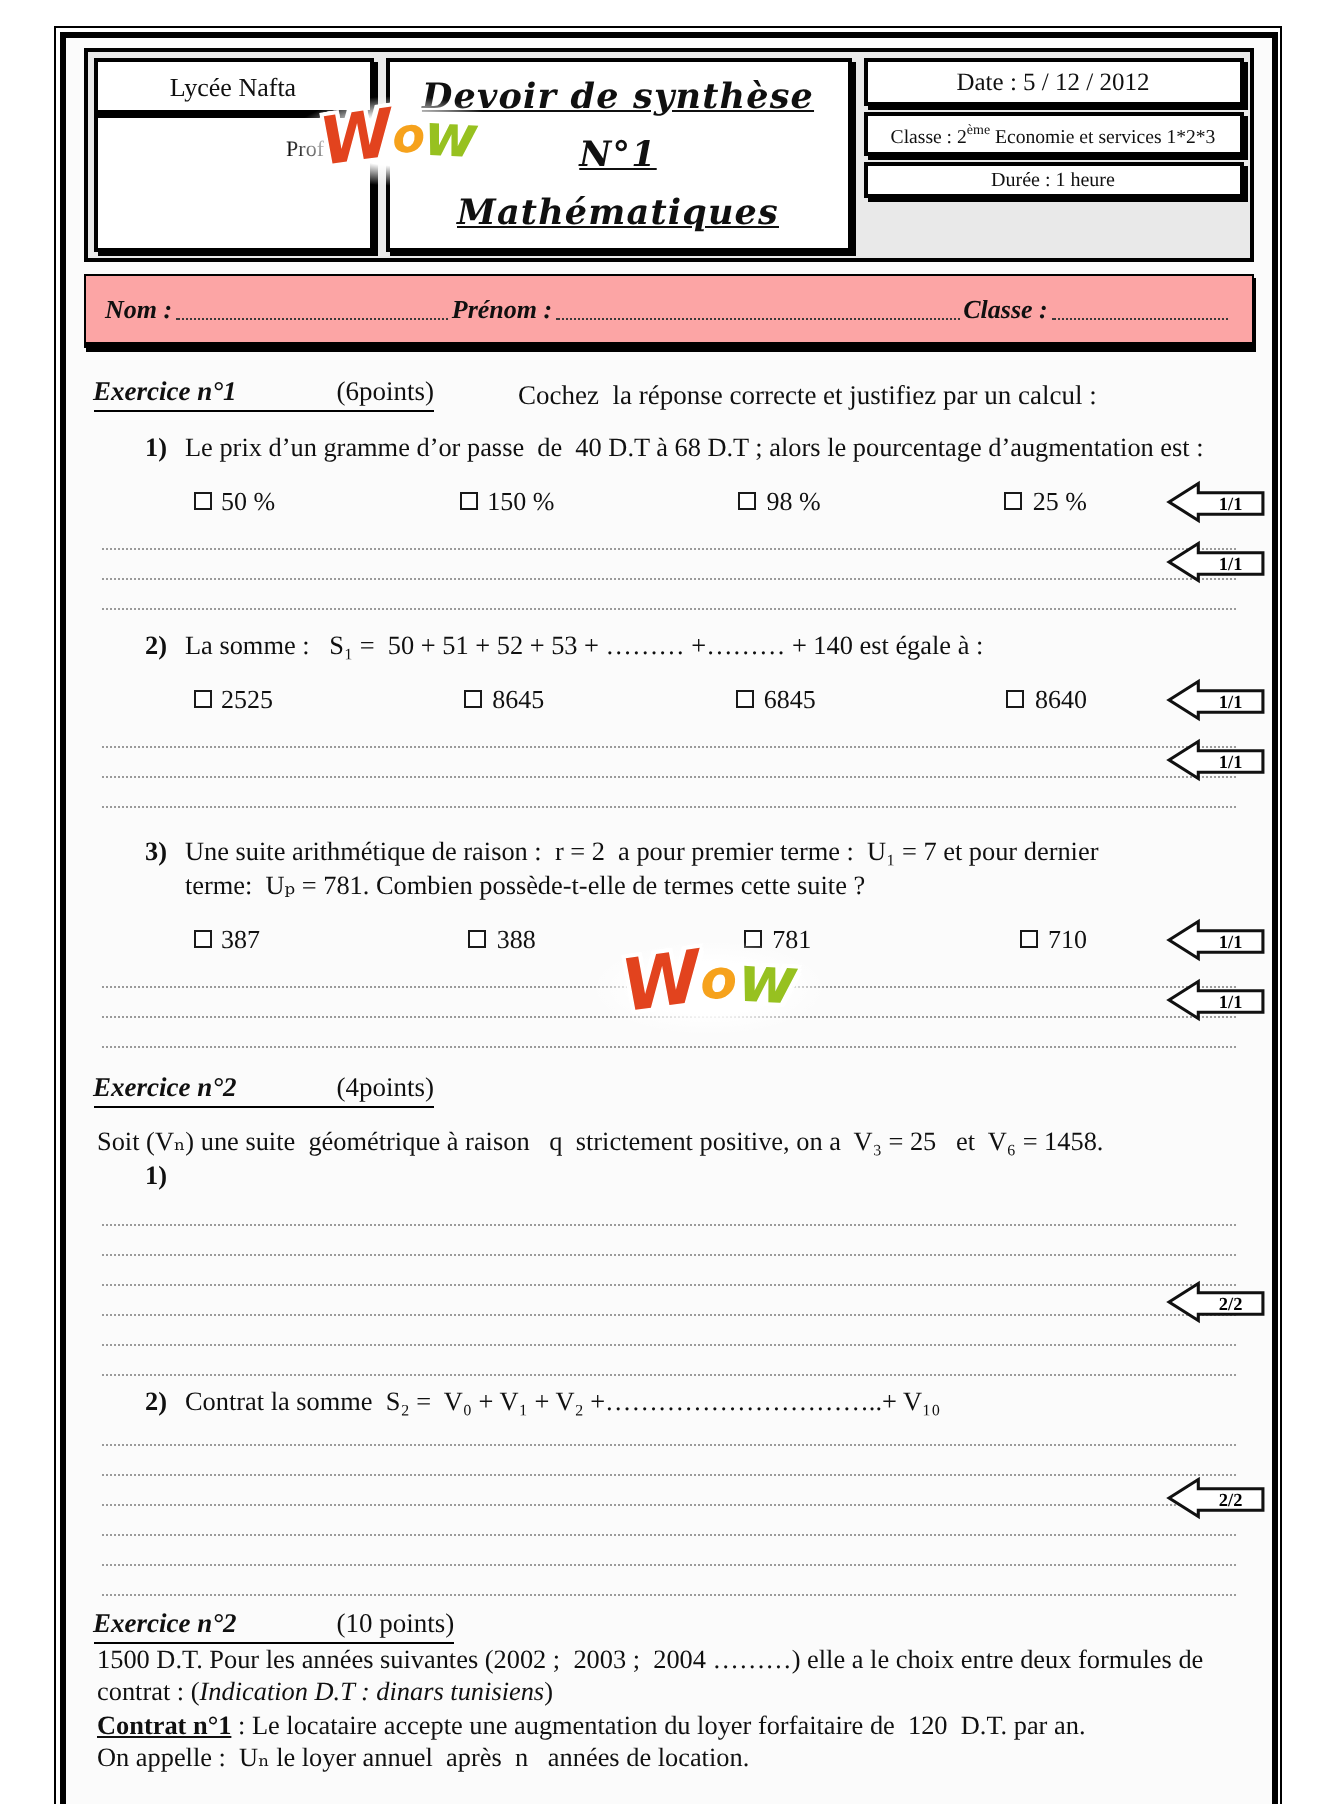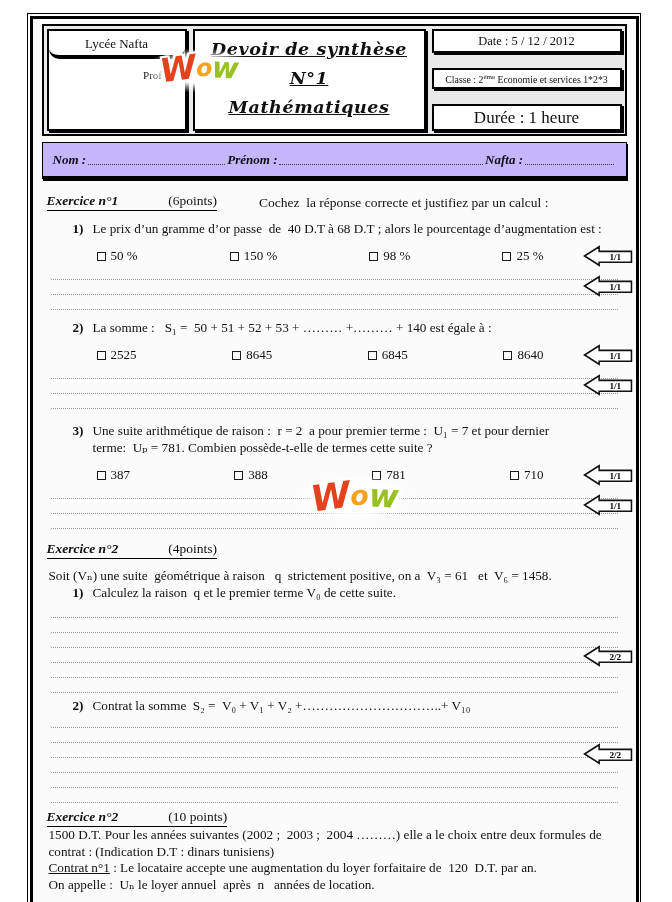--- a/index.html
+++ b/index.html
@@ -15,33 +15,33 @@
   }
   .sheet {
     border:3px solid #000; background:#fbfbfb; min-height:930px;
     padding:5px 9px 20px; position:relative;
   }
 
   
   .header { display:flex; gap:6px; border:2.5px solid #000; padding:3px; position:relative; background:#e9e9e9; }
   .hbox { border:2px solid #000; background:#fff; box-shadow:2px 2px 0 #000; }
   .hleft { width:140px; display:flex; flex-direction:column; position:relative; }
-  .school { text-align:center; padding:5px 0 3px; border-bottom:4px solid #000; font-size:13px;border-radius:10px; }
+  .school { text-align:center; padding:5px 0 3px; border-bottom:4px solid #000; font-size:13px; }
   .prof { padding:10px 6px 4px; font-size:11px; flex:1;text-align:right; }
   .hcenter { flex:1; text-align:center; padding:4px 0 2px; }
   .doc-title {
     font-family:"DejaVu Serif",serif; font-style:italic; font-weight:bold;
     font-size:17.5px; text-decoration:underline; letter-spacing:.6px; line-height:29px;
   }
-  .hright { width:190px; display:flex; flex-direction:column; gap:15px; }
+  .hright { width:190px; display:flex; flex-direction:column; gap:3px; }
   .rbox { text-align:center; }
   .date-box  { font-size:12.5px; padding:3px 0 2px; }
   .classe-box{ font-size:9.8px;  padding:3.5px 0 2px; }
   .classe-box sup { font-size:7px; }
-  .duree-box { font-size:17px; padding:2px 0 1px; }
+  .duree-box { font-size:10px; padding:2px 0 1px; }
 
   
   .wow {
     position:absolute; z-index:5; pointer-events:none;
     background:radial-gradient(closest-side,#ffffff 55%, rgba(255,255,255,0));
     padding:4px 16px 8px; border-radius:50%;
     font-family:"DejaVu Sans",sans-serif; font-style:italic; font-weight:bold;
     white-space:nowrap; line-height:1;
   }
   .wow .wl {
@@ -54,21 +54,21 @@
   .wow .wl3 { font-size:29px; vertical-align:2px; transform:rotate(3deg); }
   .wow-header { left:100px; top:22px; }
   .wow-mid { left:248px; top:8px; }
   .wow-mid .wl1 { font-size:36px; }
   .wow-mid .wl2 { font-size:27px; }
   .wow-mid .wl3 { font-size:32px; }
 
   
   .name-row {
     margin-top:6px; border:1.5px solid #000; border-bottom:3.5px solid #000;
-    box-shadow:1px 2px 0 #000; background:#c4b5fd;
+    box-shadow:1px 2px 0 #000; background:#fca5a5;
     padding:9px 10px 8px; display:flex; align-items:flex-end; font-size:13px;text-align:right;
   }
   .nlabel { font-weight:bold; font-style:italic; white-space:nowrap; }
   .leader { border-bottom:1.6px dotted #3a3a3a; margin:0 2px 3px; height:1px; }
   .lead1 { flex:1.55; } .lead2 { flex:2.3; } .lead3 { flex:1; }
 
   
   .main { padding:0 5px; }
   .ex-heading { margin-top:14px; font-size:13.5px; display:flex; align-items:flex-end; }
   .ex-head-u { display:inline-block; border-bottom:1.6px solid #000; padding-bottom:1px; white-space:pre; }
@@ -90,22 +90,22 @@
   svg.badge { position:absolute; width:50px; height:24px; right:-11px; z-index:3; }
   svg.badge text { font-family:"Liberation Serif",serif; font-size:12px; font-weight:bold; }
   .b-q { top:-4px; }
   .b-l2 { top:26px; }
   .exlines { position:relative; margin-top:2px; }
   .b-l4 { top:41px; }
   .b-l3x { top:26px; }
 
   .intro-line { margin-top:8px; padding:0 2px; font-size:13.2px; line-height:17px; white-space:pre-wrap; }
   .para { padding:0 2px; font-size:13.2px; line-height:16.5px; white-space:pre-wrap; }
-  .bold-u { font-weight:normal; text-decoration:underline; }
-  .it { }
+  .bold-u { font-weight:bold; text-decoration:underline; }
+  .it { font-style:italic; }
 </style>
 </head>
 <body>
 
 <div class="sheet-outer">
   <div class="sheet">
 
     <div class="header">
       <div class="hbox hleft">
         <div class="school">Lycée  Nafta</div>
@@ -123,21 +123,21 @@
       <div class="wow wow-header">
         <span class="wl wl1" style="color: rgb(226, 67, 30);">W</span><span class="wl wl2" style="color: rgb(246, 162, 28);">o</span><span class="wl wl3" style="color: rgb(151, 193, 32);">w</span>
       </div>
     </div>
 
     <div class="name-row">
       <span class="nlabel">Nom :</span>
       <span class="leader lead1"></span>
       <span class="nlabel">Prénom :</span>
       <span class="leader lead2"></span>
-      <span class="nlabel">Nafta :</span>
+      <span class="nlabel">Classe :</span>
       <span class="leader lead3"></span>
     </div>
 
     <div class="main">
 
       <div class="ex-heading">
         <span class="ex-head-u"><span class="ex-title">Exercice n°1</span><span class="gap-in-u"></span><span>(6points)</span></span>
         <span class="instruction">Cochez  la réponse correcte et justifiez par un calcul :</span>
       </div>
 
@@ -254,24 +254,23 @@
           </svg>
         <svg class="badge b-l2" viewBox="0 0 65 30">
             <polygon points="2,15 21,3 21,9 63,9 63,23 21,23 21,27" fill="#fff" stroke="#111" stroke-width="2"></polygon>
             <text x="42" y="20" text-anchor="middle">1/1</text>
           </svg>
       </div>
 
       <div class="ex-heading" style="margin-top:12px">
         <span class="ex-head-u"><span class="ex-title">Exercice n°2</span><span class="gap-in-u"></span><span>(4points)</span></span>
       </div>
-      <div class="intro-line">Soit (Vₙ) une suite  géométrique à raison   q  strictement positive, on a  V₃ = 61   et  V₆ = 1458.</div>
+      <div class="intro-line">Soit (Vₙ) une suite  géométrique à raison   q  strictement positive, on a  V₃ = 25   et  V₆ = 1458.</div>
       <div class="q-row" style="margin-top:0">
         <span class="q-num">1)</span>
-        <span class="q-text">Calculez la raison  q et le premier terme V₀ de cette suite.</span>
       </div>
       <div class="exlines">
         <div class="ansline"></div>
         <div class="ansline"></div>
         <div class="ansline"></div>
         <div class="ansline"></div>
         <div class="ansline"></div>
         <div class="ansline"></div>
         <svg class="badge b-l4" viewBox="0 0 65 30">
             <polygon points="2,15 21,3 21,9 63,9 63,23 21,23 21,27" fill="#fff" stroke="#111" stroke-width="2"></polygon>

